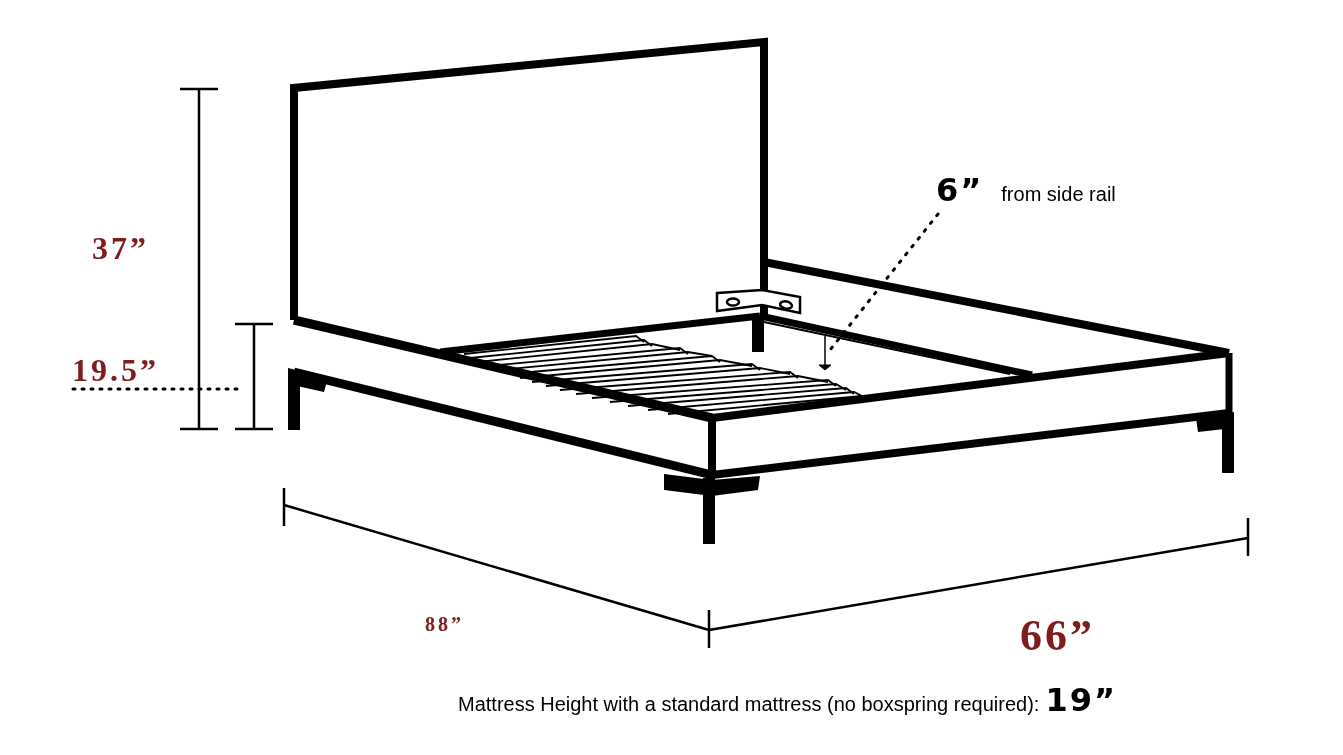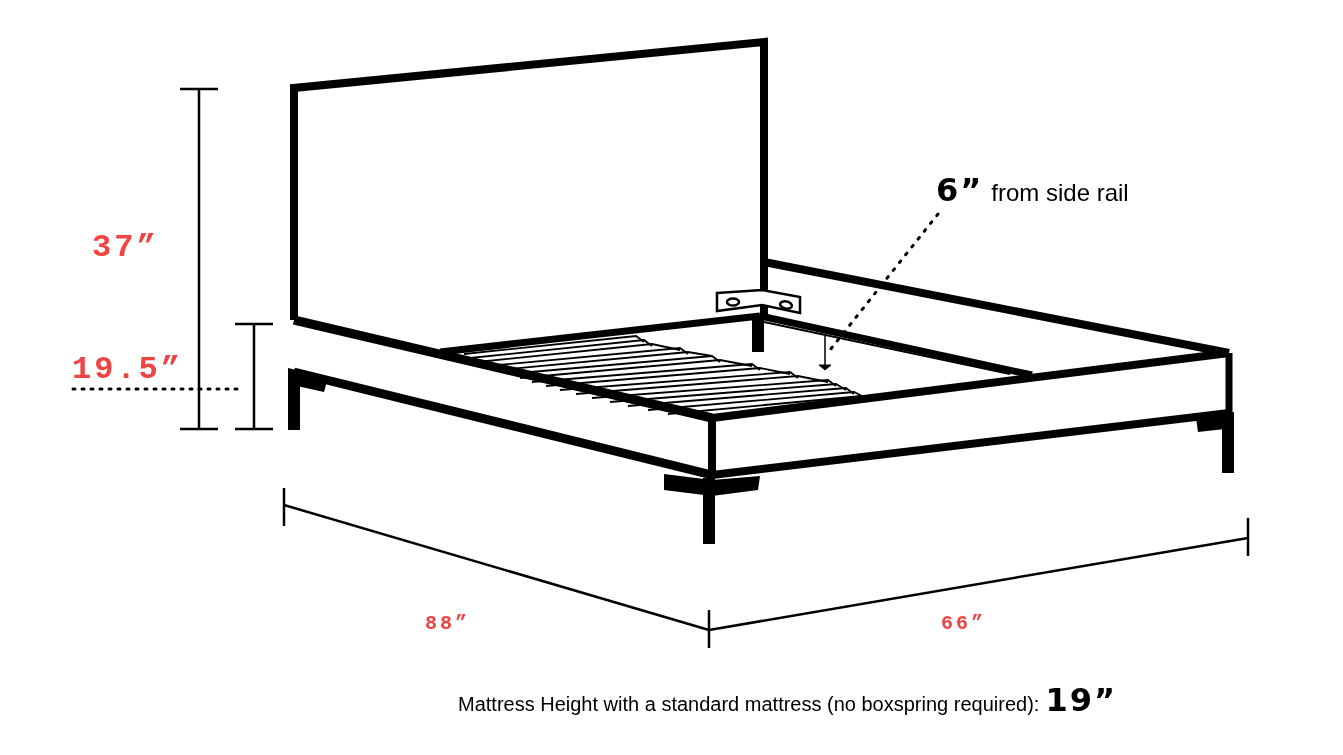--- a/index.html
+++ b/index.html
@@ -1,27 +1,27 @@
 <!DOCTYPE html>
 <html><head>
   <meta charset="utf-8">
   <style>
     html, body { margin: 0; padding: 0; background: #ffffff; }
     body { width: 1343px; height: 755px; position: relative; overflow: hidden;
            font-family: "Liberation Sans", "DejaVu Sans", sans-serif; color: #000; }
     #diagram { position: absolute; left: 0; top: 0; width: 1343px; height: 755px; }
-    .dim-label { position: absolute; font-family: Liberation Mono, monospace; font-weight: bold;
-                 letter-spacing: 3px; color: #ef4444; white-space: nowrap; line-height: 1; }
+    .dim-label { position: absolute; font-family: Liberation Serif, serif; font-weight: bold;
+                 letter-spacing: 3px; color: #7f1d1d; white-space: nowrap; line-height: 1; }
     .lbl-37 { left: 92px; top: 232px; font-size: 32px; }
     .lbl-125 { left: 72px; top: 354px; font-size: 32px; }
     .lbl-88 { left: 425px; top: 614px; font-size: 20px; }
-    .lbl-66 { left: 941px; top: 614px; font-size: 20px; text-align: center; }
+    .lbl-66 { left: 1020px; top: 614px; font-size: 44px; text-align: center; }
     .callout { position: absolute; left: 936px; top: 174px; white-space: nowrap; line-height: 1; }
     .callout-value { font-family: "DejaVu Sans", sans-serif; font-weight: bold; font-size: 32px; letter-spacing: 2px; }
-    .callout-text { font-family: "Liberation Sans", sans-serif; font-size: 24px; margin-left: 8px; }
+    .callout-text { font-family: "Liberation Sans", sans-serif; font-size: 20px; margin-left: 18px; }
     .footer { position: absolute; left: 458px; top: 684px; white-space: nowrap; line-height: 1; }
     .footer-text { font-family: "Liberation Sans", sans-serif; font-size: 20px; vertical-align: baseline; }
     .footer-value { font-family: "DejaVu Sans", sans-serif; font-weight: bold; font-size: 32px;
                     letter-spacing: 2px; margin-left: 6px; vertical-align: baseline; }
   </style>
 </head>
 <body>
 
 <svg id="diagram" viewBox="0 0 1343 755" xmlns="http://www.w3.org/2000/svg">
 

